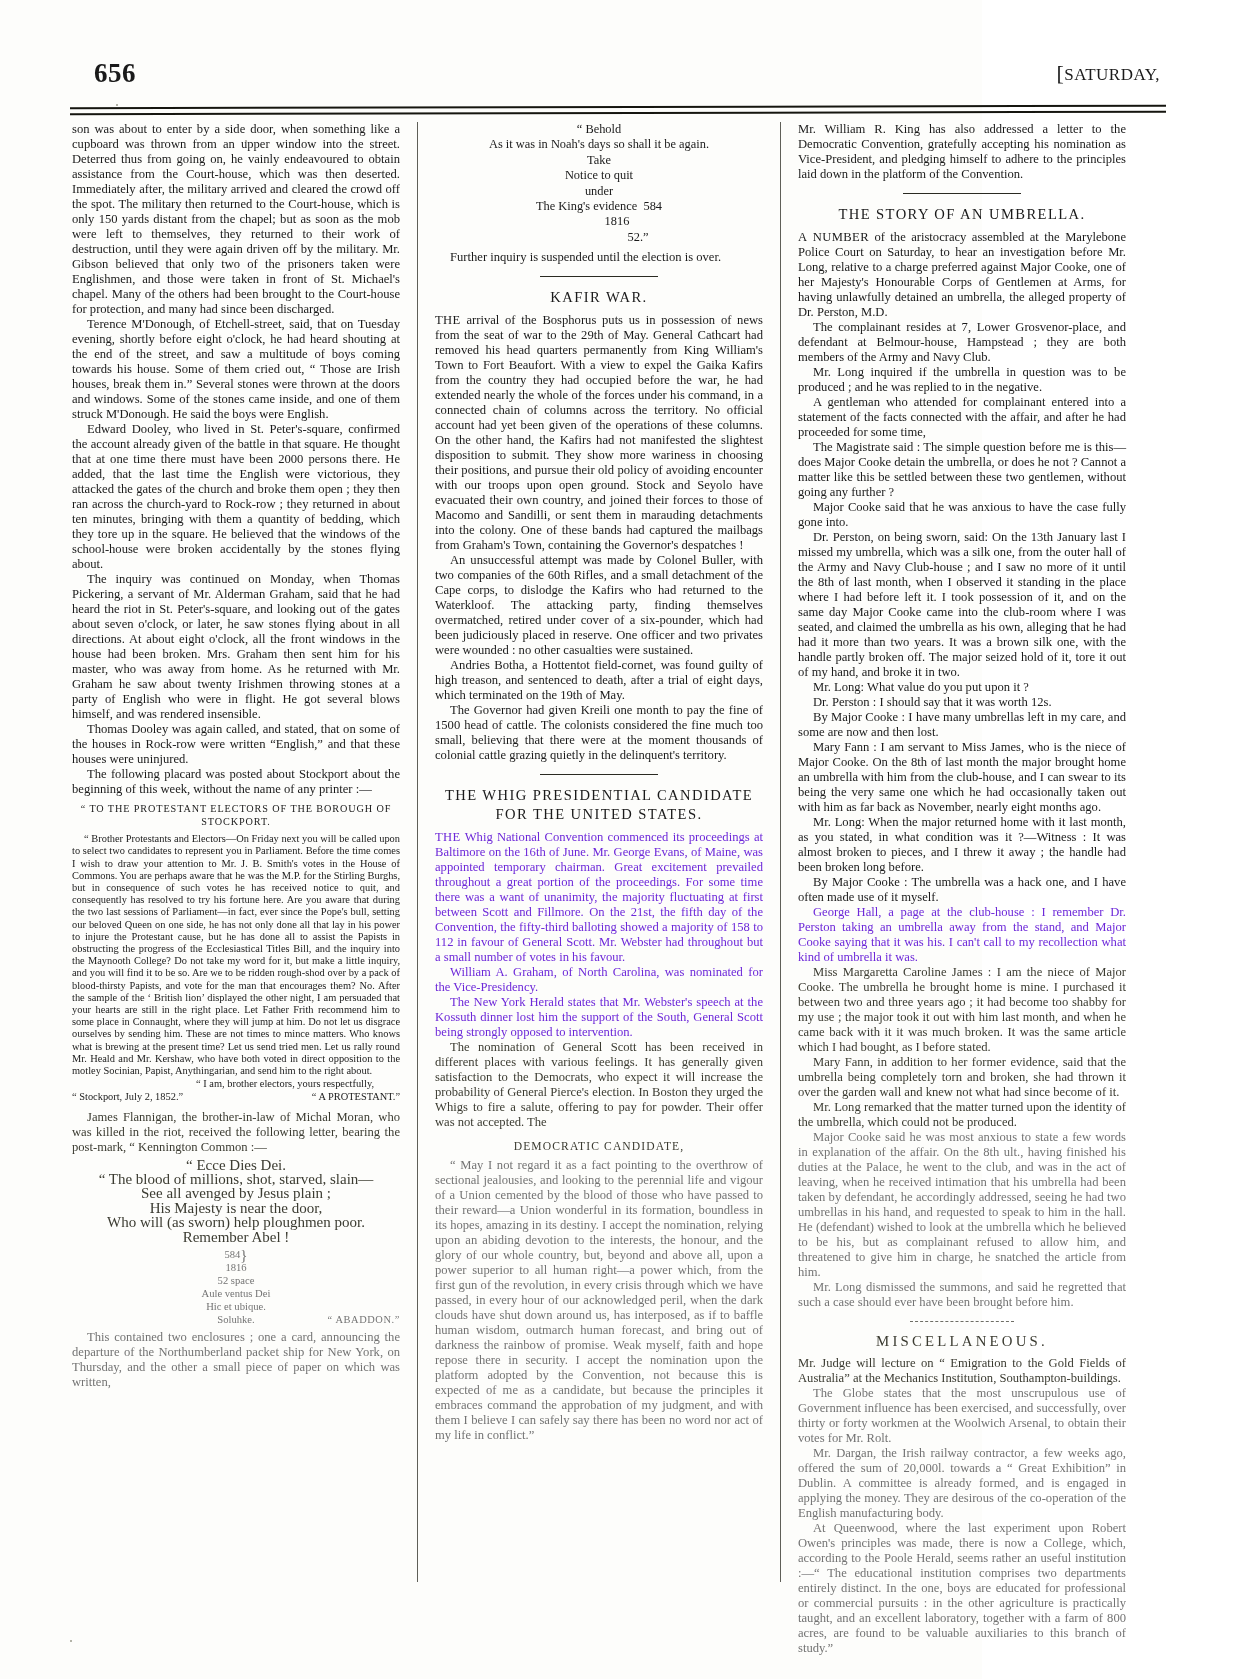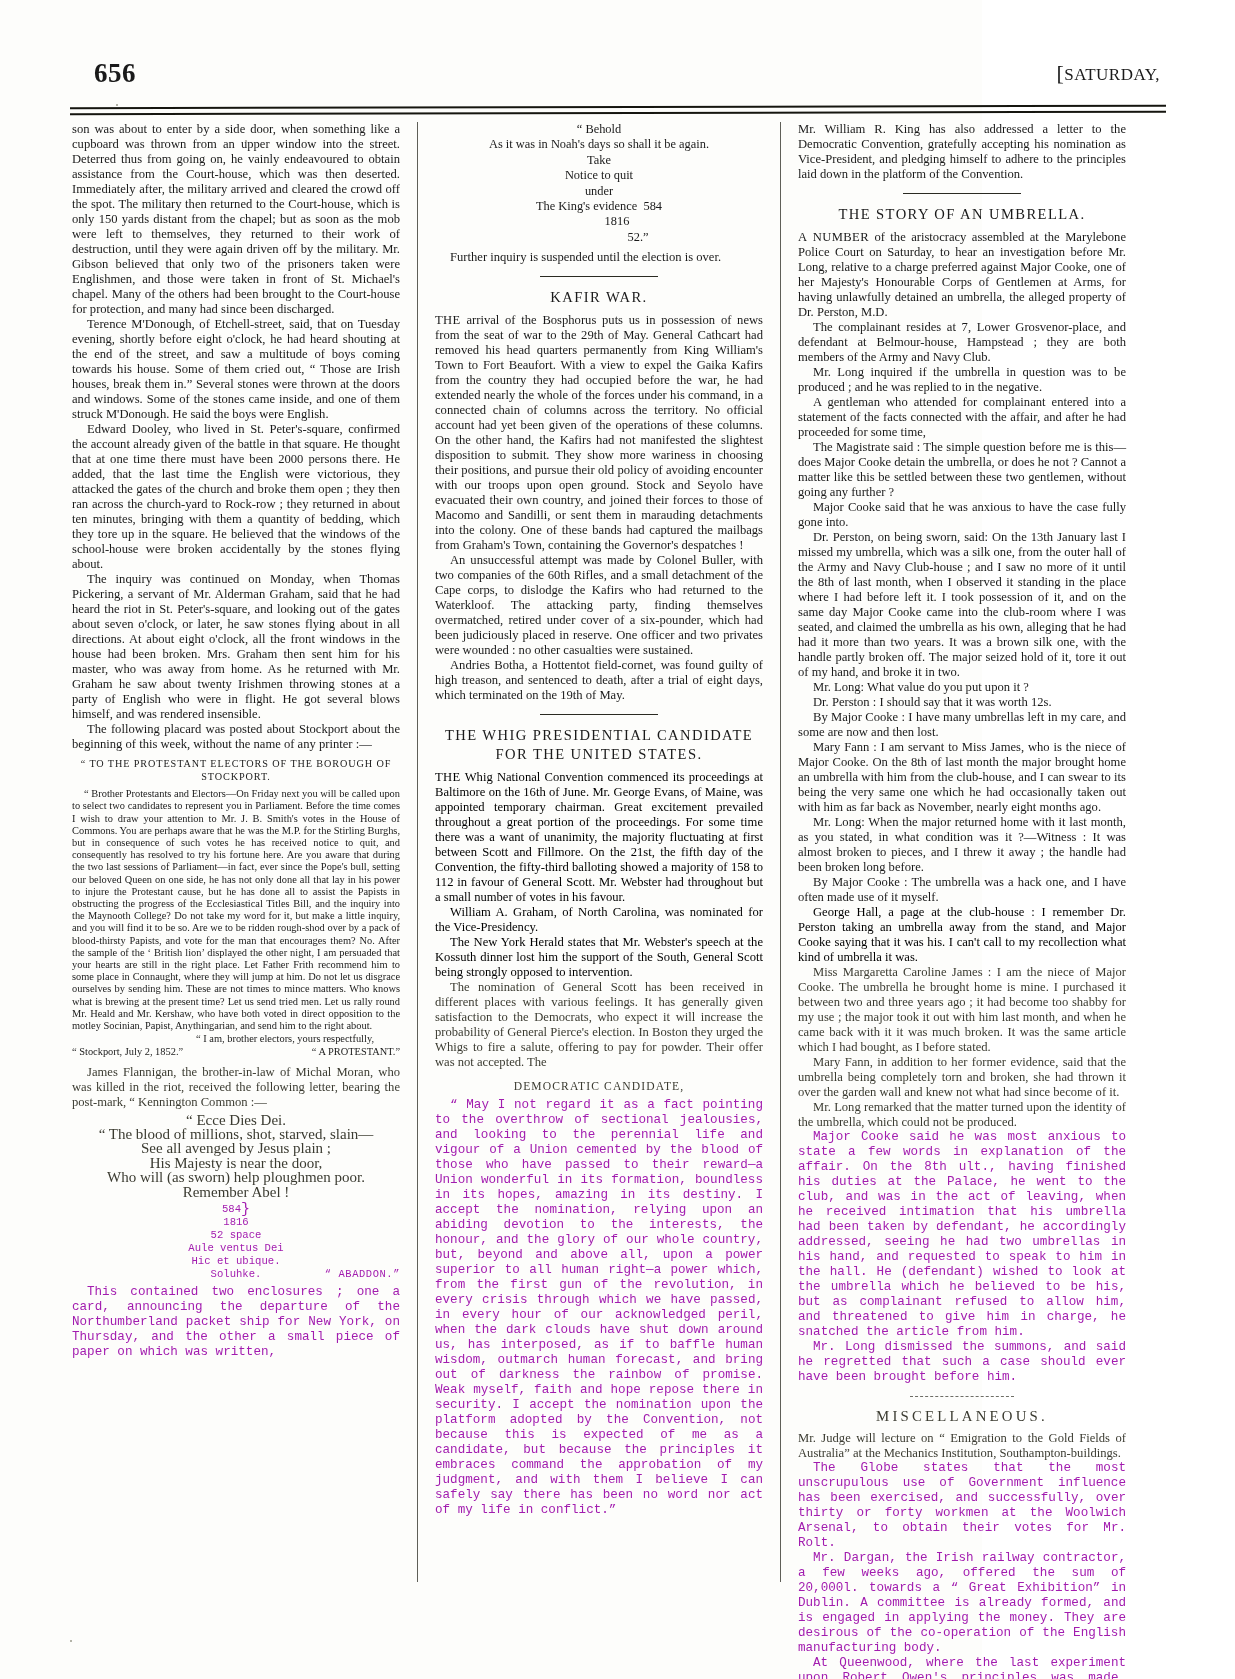--- a/index.html
+++ b/index.html
@@ -190,23 +190,23 @@
     font-size: 10.4px;
     letter-spacing: .6px;
     margin-top: -13px;
   }
   .clear { clear: both; }
 
   .sc { font-variant: small-caps; }
   .caps-lead { font-variant: small-caps; letter-spacing: .4px; }
 
   
-  .fade1 { color: #000000; }
+  .fade1 { color: #6d28d9; }
   .fade2 { color: #3b3b31; }
-  .fade3 { color: #a21caf; font-family: Liberation Mono, monospace; }
+  .fade3 { color: #737373; }
 
   .brace {
     display: inline-block;
     font-size: 15px;
     line-height: 11px;
     vertical-align: middle;
   }
   .speck {
     position: absolute;
     width: 2px; height: 2px;
@@ -225,20 +225,21 @@
   </div>
   <div class="rule-top"></div>
 
   <div class="cols">
 
     <div class="col">
       <p class="noind">son was about to enter by a side door, when something like a cupboard was thrown from an upper window into the street. Deterred thus from going on, he vainly endeavoured to obtain assistance from the Court-house, which was then deserted. Immediately after, the military arrived and cleared the crowd off the spot. The military then returned to the Court-house, which is only 150 yards distant from the chapel; but as soon as the mob were left to themselves, they returned to their work of destruction, until they were again driven off by the military. Mr. Gibson believed that only two of the prisoners taken were Englishmen, and those were taken in front of St. Michael's chapel. Many of the others had been brought to the Court-house for protection, and many had since been discharged.</p>
       <p>Terence M'Donough, of Etchell-street, said, that on Tuesday evening, shortly before eight o'clock, he had heard shouting at the end of the street, and saw a multitude of boys coming towards his house. Some of them cried out, “ Those are Irish houses, break them in.” Several stones were thrown at the doors and windows. Some of the stones came inside, and one of them struck M'Donough. He said the boys were English.</p>
       <p>Edward Dooley, who lived in St. Peter's-square, confirmed the account already given of the battle in that square. He thought that at one time there must have been 2000 persons there. He added, that the last time the English were victorious, they attacked the gates of the church and broke them open ; they then ran across the church-yard to Rock-row ; they returned in about ten minutes, bringing with them a quantity of bedding, which they tore up in the square. He believed that the windows of the school-house were broken accidentally by the stones flying about.</p>
       <p>The inquiry was continued on Monday, when Thomas Pickering, a servant of Mr. Alderman Graham, said that he had heard the riot in St. Peter's-square, and looking out of the gates about seven o'clock, or later, he saw stones flying about in all directions. At about eight o'clock, all the front windows in the house had been broken. Mrs. Graham then sent him for his master, who was away from home. As he returned with Mr. Graham he saw about twenty Irishmen throwing stones at a party of English who were in flight. He got several blows himself, and was rendered insensible.</p>
+      <p>Thomas Dooley was again called, and stated, that on some of the houses in Rock-row were written “English,” and that these houses were uninjured.</p>
       <p>The following placard was posted about Stockport about the beginning of this week, without the name of any printer :—</p>
 
       <div class="placard">
         <div class="placard-head">
           <span>“ TO THE PROTESTANT ELECTORS OF THE BOROUGH OF</span><br>
           <span>STOCKPORT.</span>
         </div>
         <p>“ Brother Protestants and Electors—On Friday next you will be called upon to select two candidates to represent you in Parliament. Before the time comes I wish to draw your attention to Mr. J. B. Smith's votes in the House of Commons. You are perhaps aware that he was the M.P. for the Stirling Burghs, but in consequence of such votes he has received notice to quit, and consequently has resolved to try his fortune here. Are you aware that during the two last sessions of Parliament—in fact, ever since the Pope's bull, setting our beloved Queen on one side, he has not only done all that lay in his power to injure the Protestant cause, but he has done all to assist the Papists in obstructing the progress of the Ecclesiastical Titles Bill, and the inquiry into the Maynooth College? Do not take my word for it, but make a little inquiry, and you will find it to be so. Are we to be ridden rough-shod over by a pack of blood-thirsty Papists, and vote for the man that encourages them? No. After the sample of the ‘ British lion’ displayed the other night, I am persuaded that your hearts are still in the right place. Let Father Frith recommend him to some place in Connaught, where they will jump at him. Do not let us disgrace ourselves by sending him. These are not times to mince matters. Who knows what is brewing at the present time? Let us send tried men. Let us rally round Mr. Heald and Mr. Kershaw, who have both voted in direct opposition to the motley Socinian, Papist, Anythingarian, and send him to the right about.</p>
         <span class="sig-line">“ I am, brother electors, yours respectfully,</span>
         <div class="sig-row">
@@ -285,20 +286,21 @@
         <div class="num-right">1816</div>
         <div class="num-right2">52.”</div>
       </div>
       <p>Further inquiry is suspended until the election is over.</p>
 
       <div class="divider"></div>
       <h2 class="sect">KAFIR WAR.</h2>
       <p class="noind"><span class="caps-lead">THE</span><span> arrival of the Bosphorus puts us in possession of news from the seat of war to the 29th of May. General Cathcart had removed his head quarters permanently from King William's Town to Fort Beaufort. With a view to expel the Gaika Kafirs from the country they had occupied before the war, he had extended nearly the whole of the forces under his command, in a connected chain of columns across the territory. No official account had yet been given of the operations of these columns. On the other hand, the Kafirs had not manifested the slightest disposition to submit. They show more wariness in choosing their positions, and pursue their old policy of avoiding encounter with our troops upon open ground. Stock and Seyolo have evacuated their own country, and joined their forces to those of Macomo and Sandilli, or sent them in marauding detachments into the colony. One of these bands had captured the mailbags from Graham's Town, containing the Governor's despatches !</span></p>
       <p>An unsuccessful attempt was made by Colonel Buller, with two companies of the 60th Rifles, and a small detachment of the Cape corps, to dislodge the Kafirs who had returned to the Waterkloof. The attacking party, finding themselves overmatched, retired under cover of a six-pounder, which had been judiciously placed in reserve. One officer and two privates were wounded : no other casualties were sustained.</p>
       <p>Andries Botha, a Hottentot field-cornet, was found guilty of high treason, and sentenced to death, after a trial of eight days, which terminated on the 19th of May.</p>
+      <p>The Governor had given Kreili one month to pay the fine of 1500 head of cattle. The colonists considered the fine much too small, believing that there were at the moment thousands of colonial cattle grazing quietly in the delinquent's territory.</p>
 
       <div class="divider"></div>
       <h2 class="sect">
         <span>THE WHIG PRESIDENTIAL CANDIDATE</span><br>
         <span>FOR THE UNITED STATES.</span>
       </h2>
       <p class="noind fade1"><span class="caps-lead">THE</span><span> Whig National Convention commenced its proceedings at Baltimore on the 16th of June. Mr. George Evans, of Maine, was appointed temporary chairman. Great excitement prevailed throughout a great portion of the proceedings. For some time there was a want of unanimity, the majority fluctuating at first between Scott and Fillmore. On the 21st, the fifth day of the Convention, the fifty-third balloting showed a majority of 158 to 112 in favour of General Scott. Mr. Webster had throughout but a small number of votes in his favour.</span></p>
       <p class="fade1">William A. Graham, of North Carolina, was nominated for the Vice-Presidency.</p>
       <p class="fade1">The New York Herald states that Mr. Webster's speech at the Kossuth dinner lost him the support of the South, General Scott being strongly opposed to intervention.</p>
       <p class="fade2">The nomination of General Scott has been received in different places with various feelings. It has generally given satisfaction to the Democrats, who expect it will increase the probability of General Pierce's election. In Boston they urged the Whigs to fire a salute, offering to pay for powder. Their offer was not accepted. The</p>

